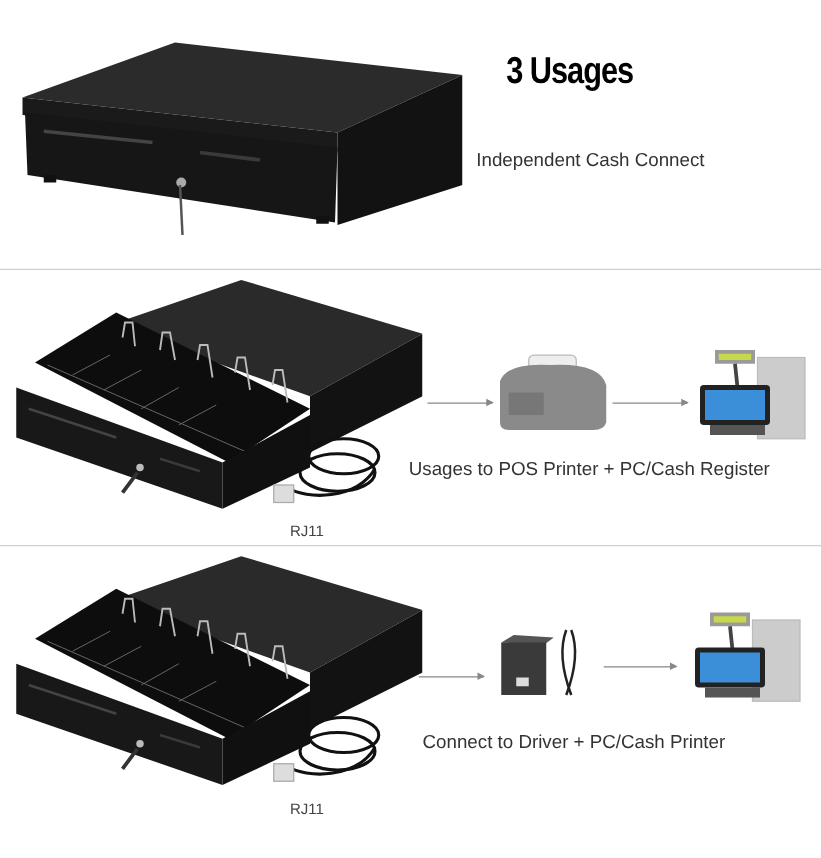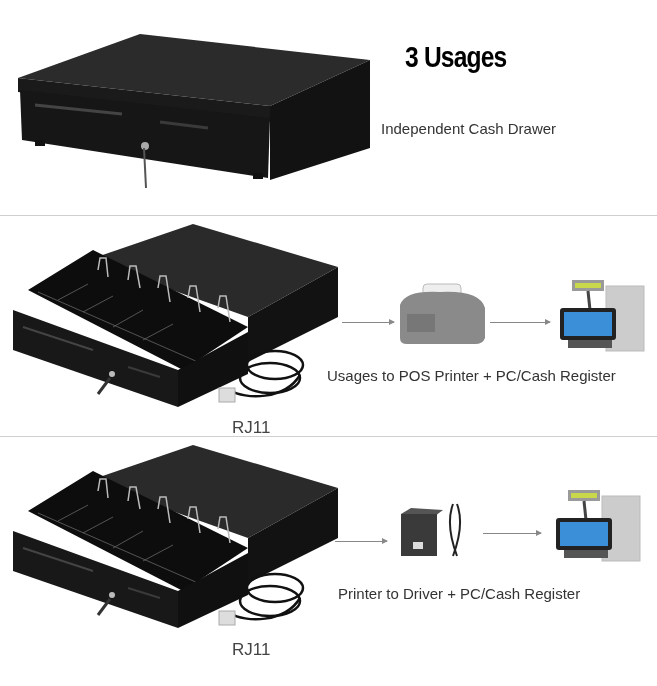--- a/index.html
+++ b/index.html
@@ -1,41 +1,41 @@
 <!DOCTYPE html>
 <html><head>
 <meta charset="utf-8">
 <style>
   * { box-sizing: border-box; margin: 0; padding: 0; }
   body { width: 657px; height: 686px; background: #ffffff; position: relative; overflow: hidden; font-family: "Liberation Sans", sans-serif; }
   .abs { position: absolute; }
   .divider { position: absolute; left: 0; width: 657px; height: 1px; background: #cfcfcf; }
   .title { position: absolute; left: 405px; top: 40px; font-family: "Liberation Sans", sans-serif; font-weight: 700; font-size: 30px; letter-spacing: -1px; color: #000; transform: scaleX(0.82); transform-origin: left; }
   .label { position: absolute; color: #333; font-size: 15px; }
-  .rj { position: absolute; color: #444; font-size: 17px; }
+  .rj { position: absolute; color: #444; font-size: 12px; }
   .arrow { position: absolute; height: 1px; background: #888; }
   .arrow::after { content: ""; position: absolute; right: -1px; top: -3px; border-left: 6px solid #888; border-top: 3.5px solid transparent; border-bottom: 3.5px solid transparent; }
 </style>
 </head>
 <body>
 
 <svg class="abs" style="left:10px;top:30px" width="360" height="160" viewBox="0 0 360 160">
   <polygon points="8,48 130,4 360,30 260,76" fill="#2b2b2b"></polygon>
   <polygon points="8,48 260,76 260,92 8,62" fill="#1a1a1a"></polygon>
   <polygon points="260,76 360,30 360,118 260,150" fill="#121212"></polygon>
   <polygon points="10,60 260,88 258,148 12,110" fill="#161616"></polygon>
   <line x1="25" y1="75" x2="112" y2="84" stroke="#444" stroke-width="3"></line>
   <line x1="150" y1="92" x2="198" y2="98" stroke="#3a3a3a" stroke-width="3"></line>
   <circle cx="135" cy="116" r="4" fill="#aaa"></circle>
   <line x1="134" y1="118" x2="136" y2="158" stroke="#555" stroke-width="2"></line>
   <rect x="25" y="110" width="10" height="6" fill="#111"></rect>
   <rect x="243" y="143" width="10" height="6" fill="#111"></rect>
 </svg>
 <div class="title">3 Usages</div>
-<div class="label" style="left:381px;top:120px;">Independent Cash Drawer</div>
+<div class="label" style="left:381px;top:120px;">Independent Cash Connect</div>
 
 <div class="divider" style="top:215px"></div>
 
 <svg class="abs" style="left:8px;top:222px" width="330" height="190" viewBox="0 0 330 190">
   <polygon points="80,38 185,2 330,45 240,95" fill="#2a2a2a"></polygon>
   <polygon points="240,95 330,45 330,95 240,140" fill="#121212"></polygon>
   <polygon points="20,68 85,28 240,105 175,148" fill="#0d0d0d"></polygon>
   <g stroke="#666" stroke-width="0.8">
     <line x1="50" y1="78" x2="80" y2="62"></line>
       <line x1="75" y1="90" x2="105" y2="74"></line>
@@ -132,13 +132,13 @@
 <div class="arrow" style="left:483px;top:533px;width:58px;"></div>
 <svg class="abs" style="left:552px;top:488px" width="90" height="75" viewBox="0 0 90 75">
   <rect x="50" y="8" width="38" height="65" fill="#ccc" stroke="#bbb"></rect>
   <rect x="16" y="2" width="32" height="11" fill="#9a9a9a"></rect>
     <rect x="19" y="5" width="26" height="5" fill="#c8d84a"></rect>
   <line x1="32" y1="13" x2="34" y2="32" stroke="#444" stroke-width="3"></line>
   <rect x="4" y="30" width="56" height="32" rx="3" fill="#222"></rect>
     <rect x="8" y="34" width="48" height="24" fill="#3b8ed8"></rect>
   <rect x="12" y="62" width="44" height="8" fill="#555"></rect>
 </svg>
-<div class="label" style="left:338px;top:585px;">Printer to Driver + PC/Cash Register</div>
+<div class="label" style="left:338px;top:585px;">Connect to Driver + PC/Cash Printer</div>
 
 </body></html>

